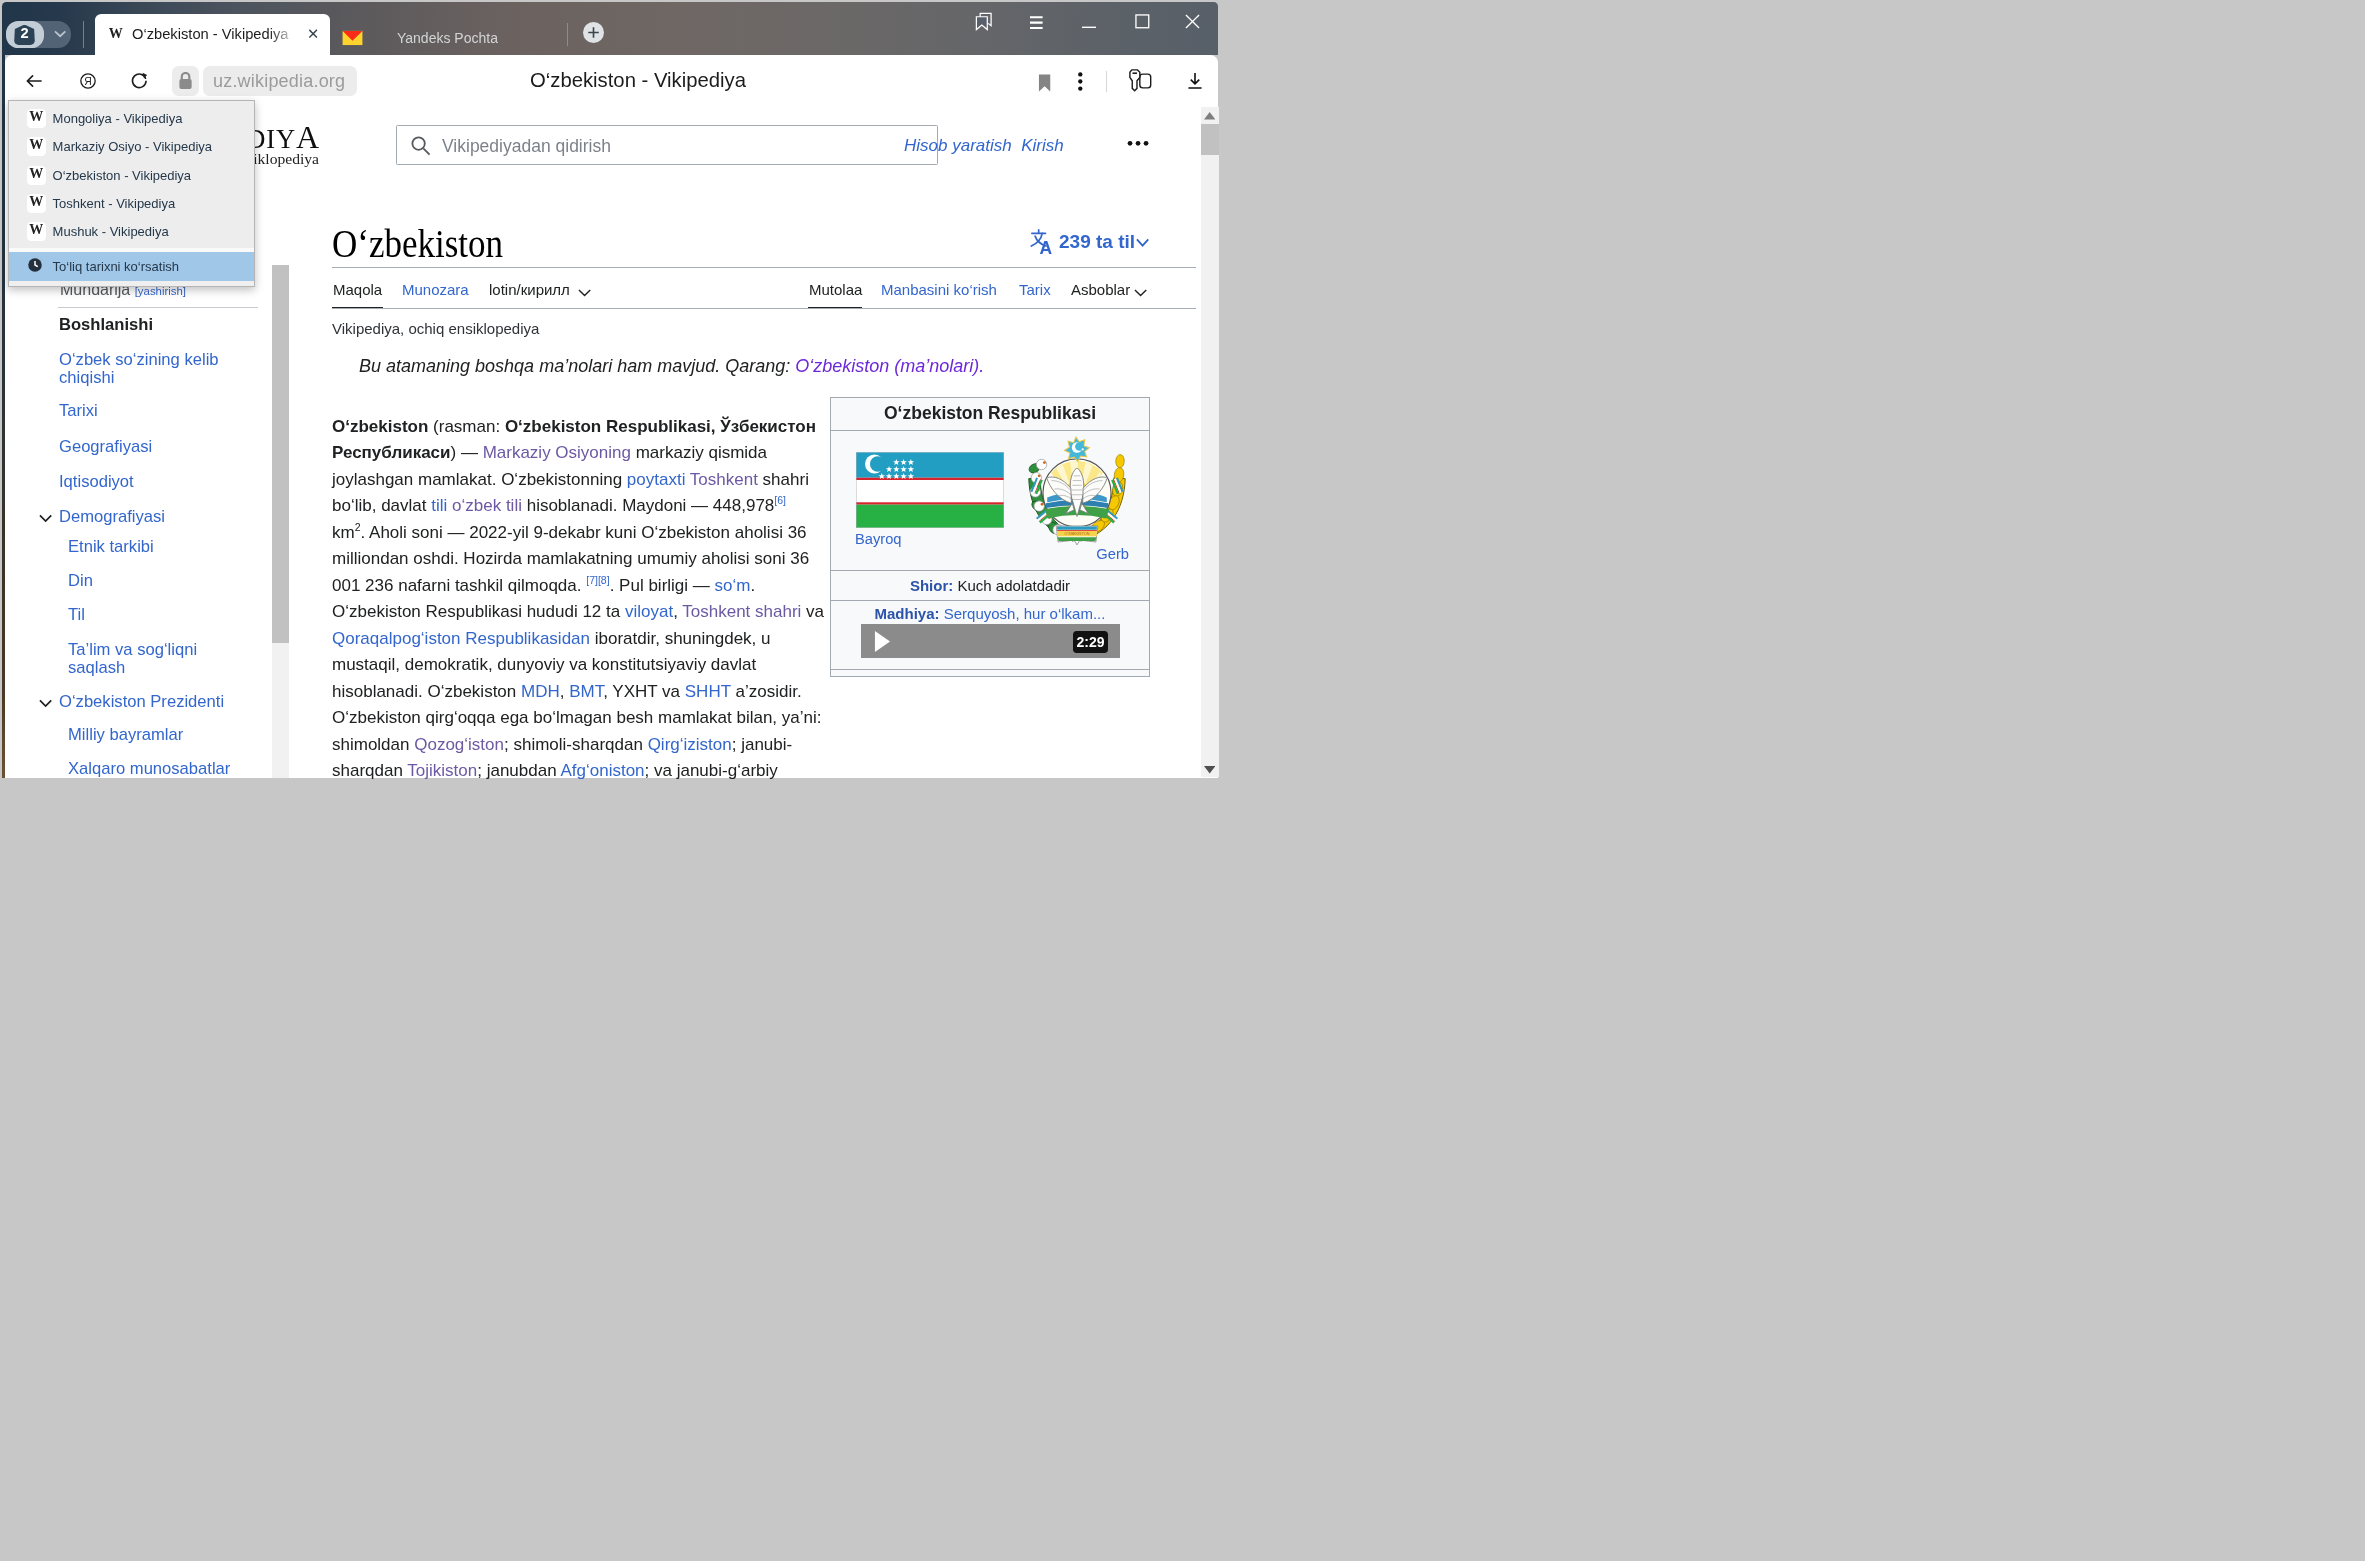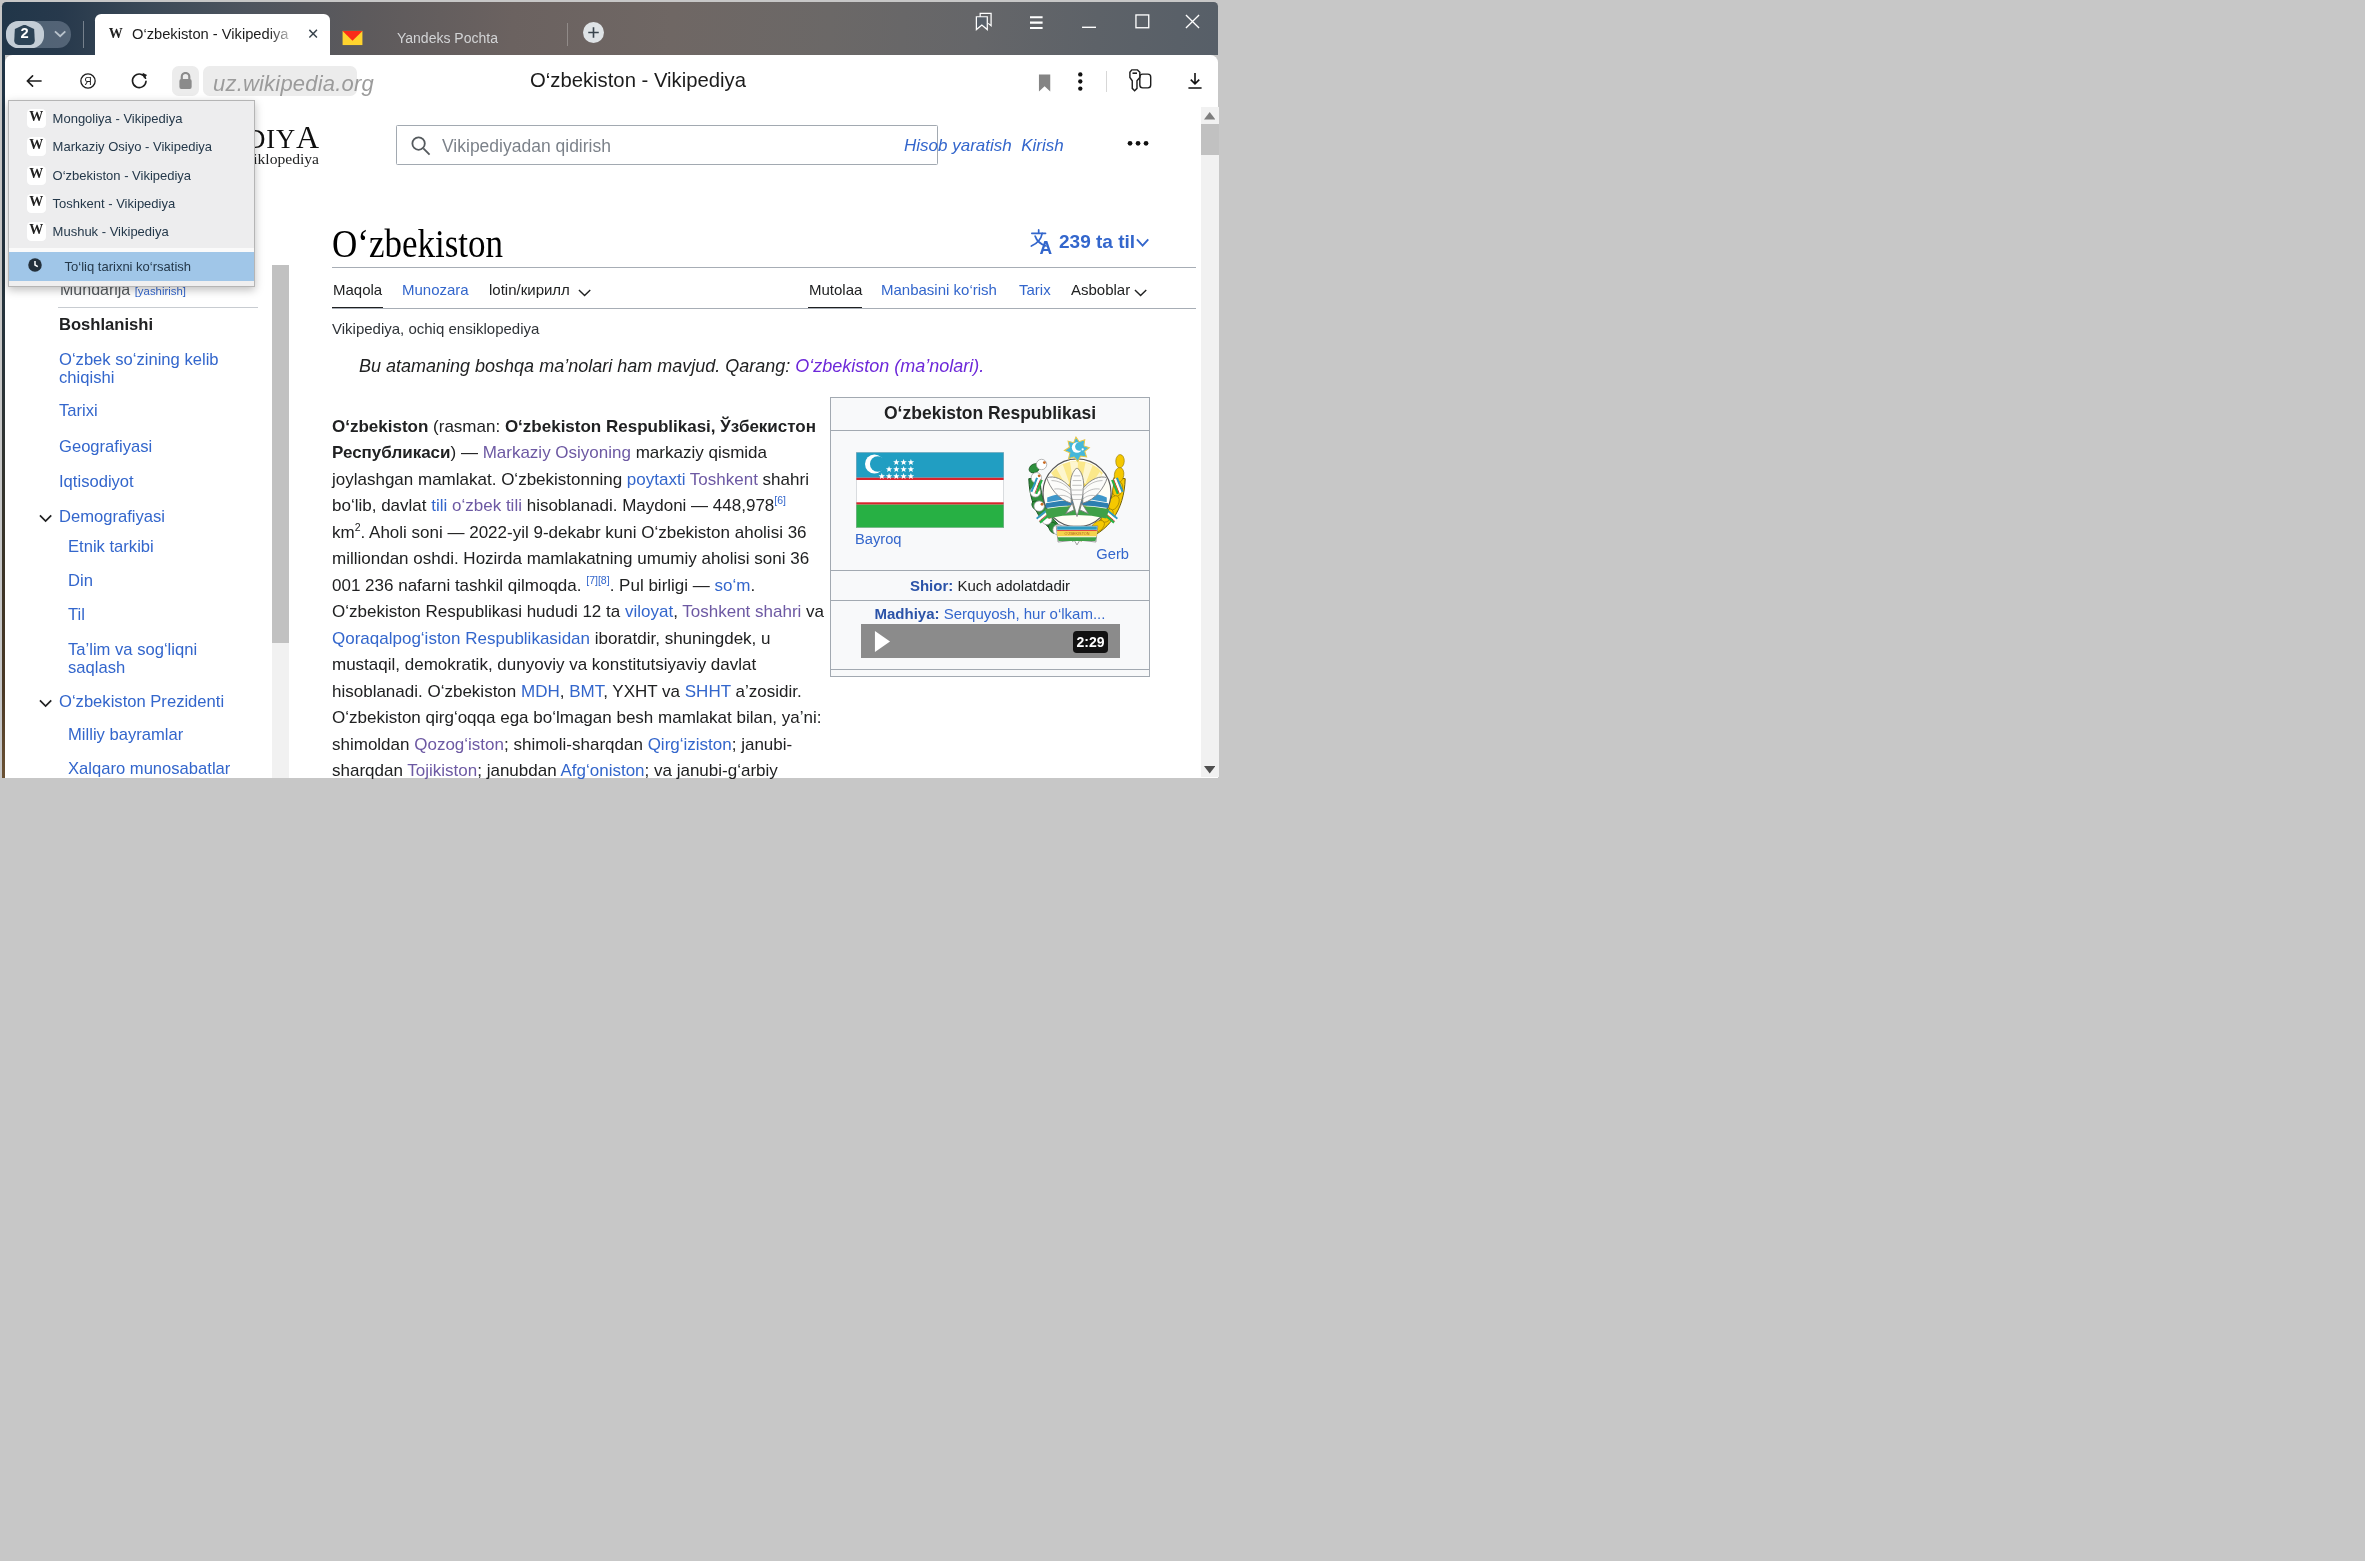--- a/index.html
+++ b/index.html
@@ -28,21 +28,21 @@
   #tab1 .ttl{position:absolute;left:37px;top:12.3px;width:171px;font-size:14.7px;color:#1c1c1c;
     white-space:nowrap;overflow:hidden;
     -webkit-mask-image:linear-gradient(90deg,#000 80%,transparent 97%);}
   #tab1 .cls{position:absolute;left:212px;top:11.4px;font-size:14.7px;color:#39444d;font-weight:400;}
   
   #tab2ttl{left:397px;top:30px;font-size:14px;color:#d3d4d6;}
   
   .tico{stroke:#1d1d1d;stroke-width:3.4;fill:none;stroke-linecap:round;}
   #urlpill1{left:172px;top:66px;width:27.4px;height:30px;border-radius:6.6px;background:#ececec;}
   #urlpill2{left:203px;top:66px;width:154px;height:30px;border-radius:6.6px;background:#ececec;}
-  #urltext{left:213px;top:71px;font-size:22px;color:#9b9b9b;letter-spacing:0.2px;font-style:italic;}
+  #urltext{left:213px;top:71px;font-size:18px;color:#9b9b9b;letter-spacing:0.2px;}
   #wintitle{left:496px;top:69px;width:284px;text-align:center;font-size:20.3px;color:#1c1c1c;}
   
   .serif{font-family:"Liberation Serif",serif;}
   .blue{color:#3366cc;text-decoration:none;}
   .purple{color:#6d59a3;text-decoration:none;}
   sup{font-size:62%;line-height:0;}
   #searchbox{left:396px;top:125px;width:542px;height:40px;border:0.9px solid #a2a9b1;
     border-radius:1.4px;background:#fff;box-sizing:border-box;}
   #searchph{left:442px;top:136px;font-size:17.5px;color:#7c828a;}
   #toplinks{left:904px;top:136px;font-size:17px;font-style:italic;}
@@ -465,16 +465,16 @@
         <span class="tabW">W</span>
       </div>
       <div class="t">Mushuk - Vikipediya</div>
     </div>
   <div class="abs" id="mhl"></div>
   <div class="mi" style="top:152px">
     <svg class="abs" style="left:19px;top:4.7px" width="14" height="14" viewBox="0 0 30 30">
       <circle cx="15" cy="15" r="14.5" fill="#24303b"></circle>
       <path d="M15 6.5 V15 L21 18.5" stroke="#fff" stroke-width="3.2" fill="none"></path>
     </svg>
-    <div class="t" style="left:56px">To‘liq tarixni ko‘rsatish</div>
+    <div class="t" style="left:44px">To‘liq tarixni ko‘rsatish</div>
   </div>
 </div>
 
 
 </body></html>

